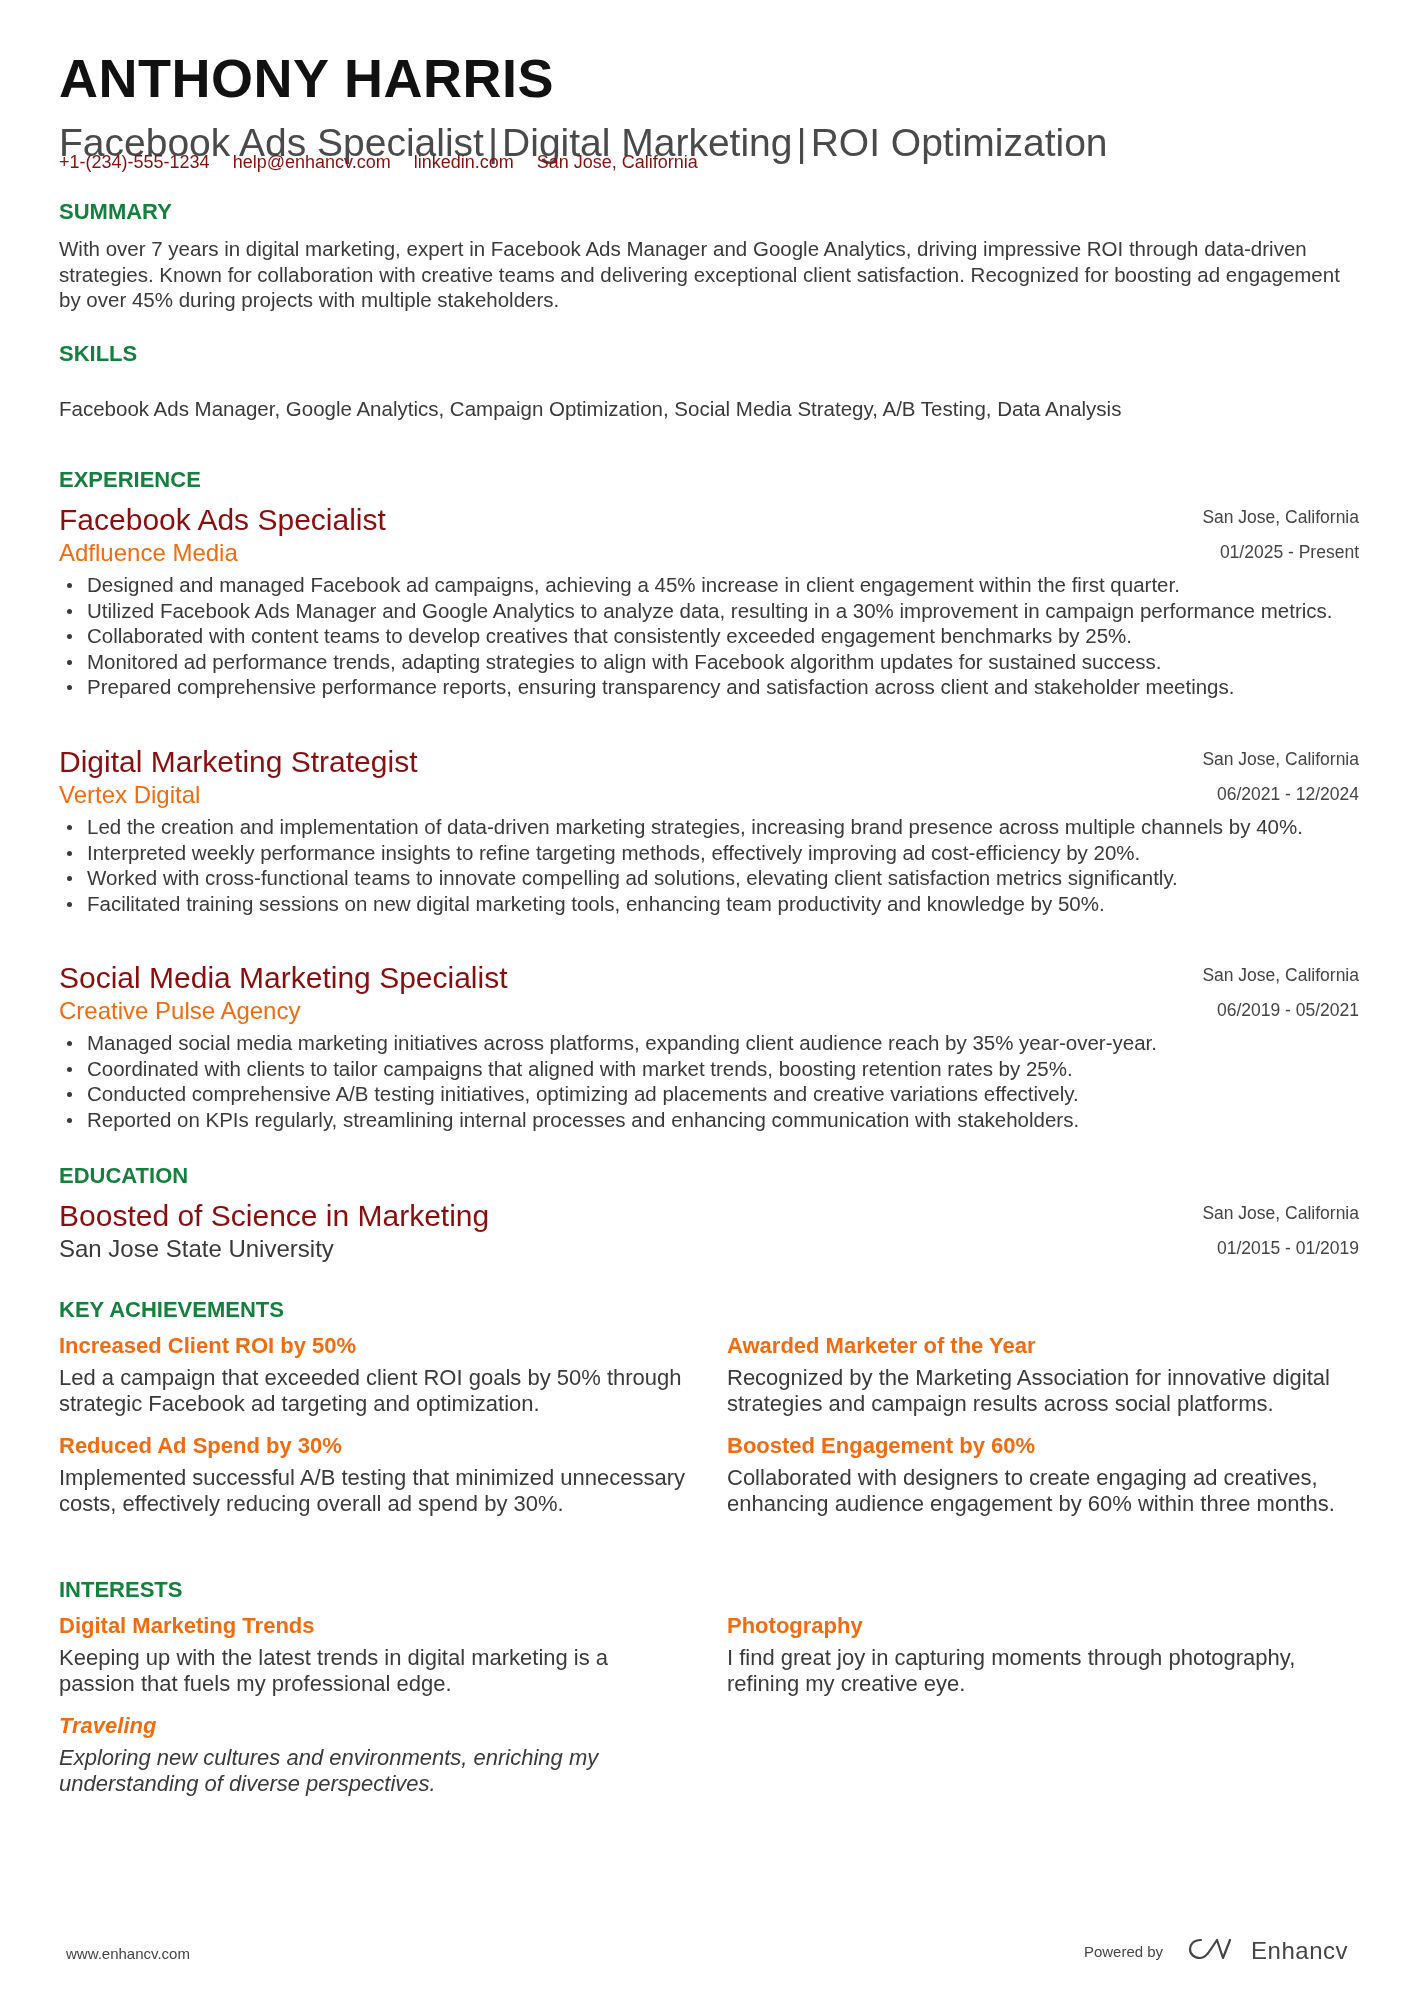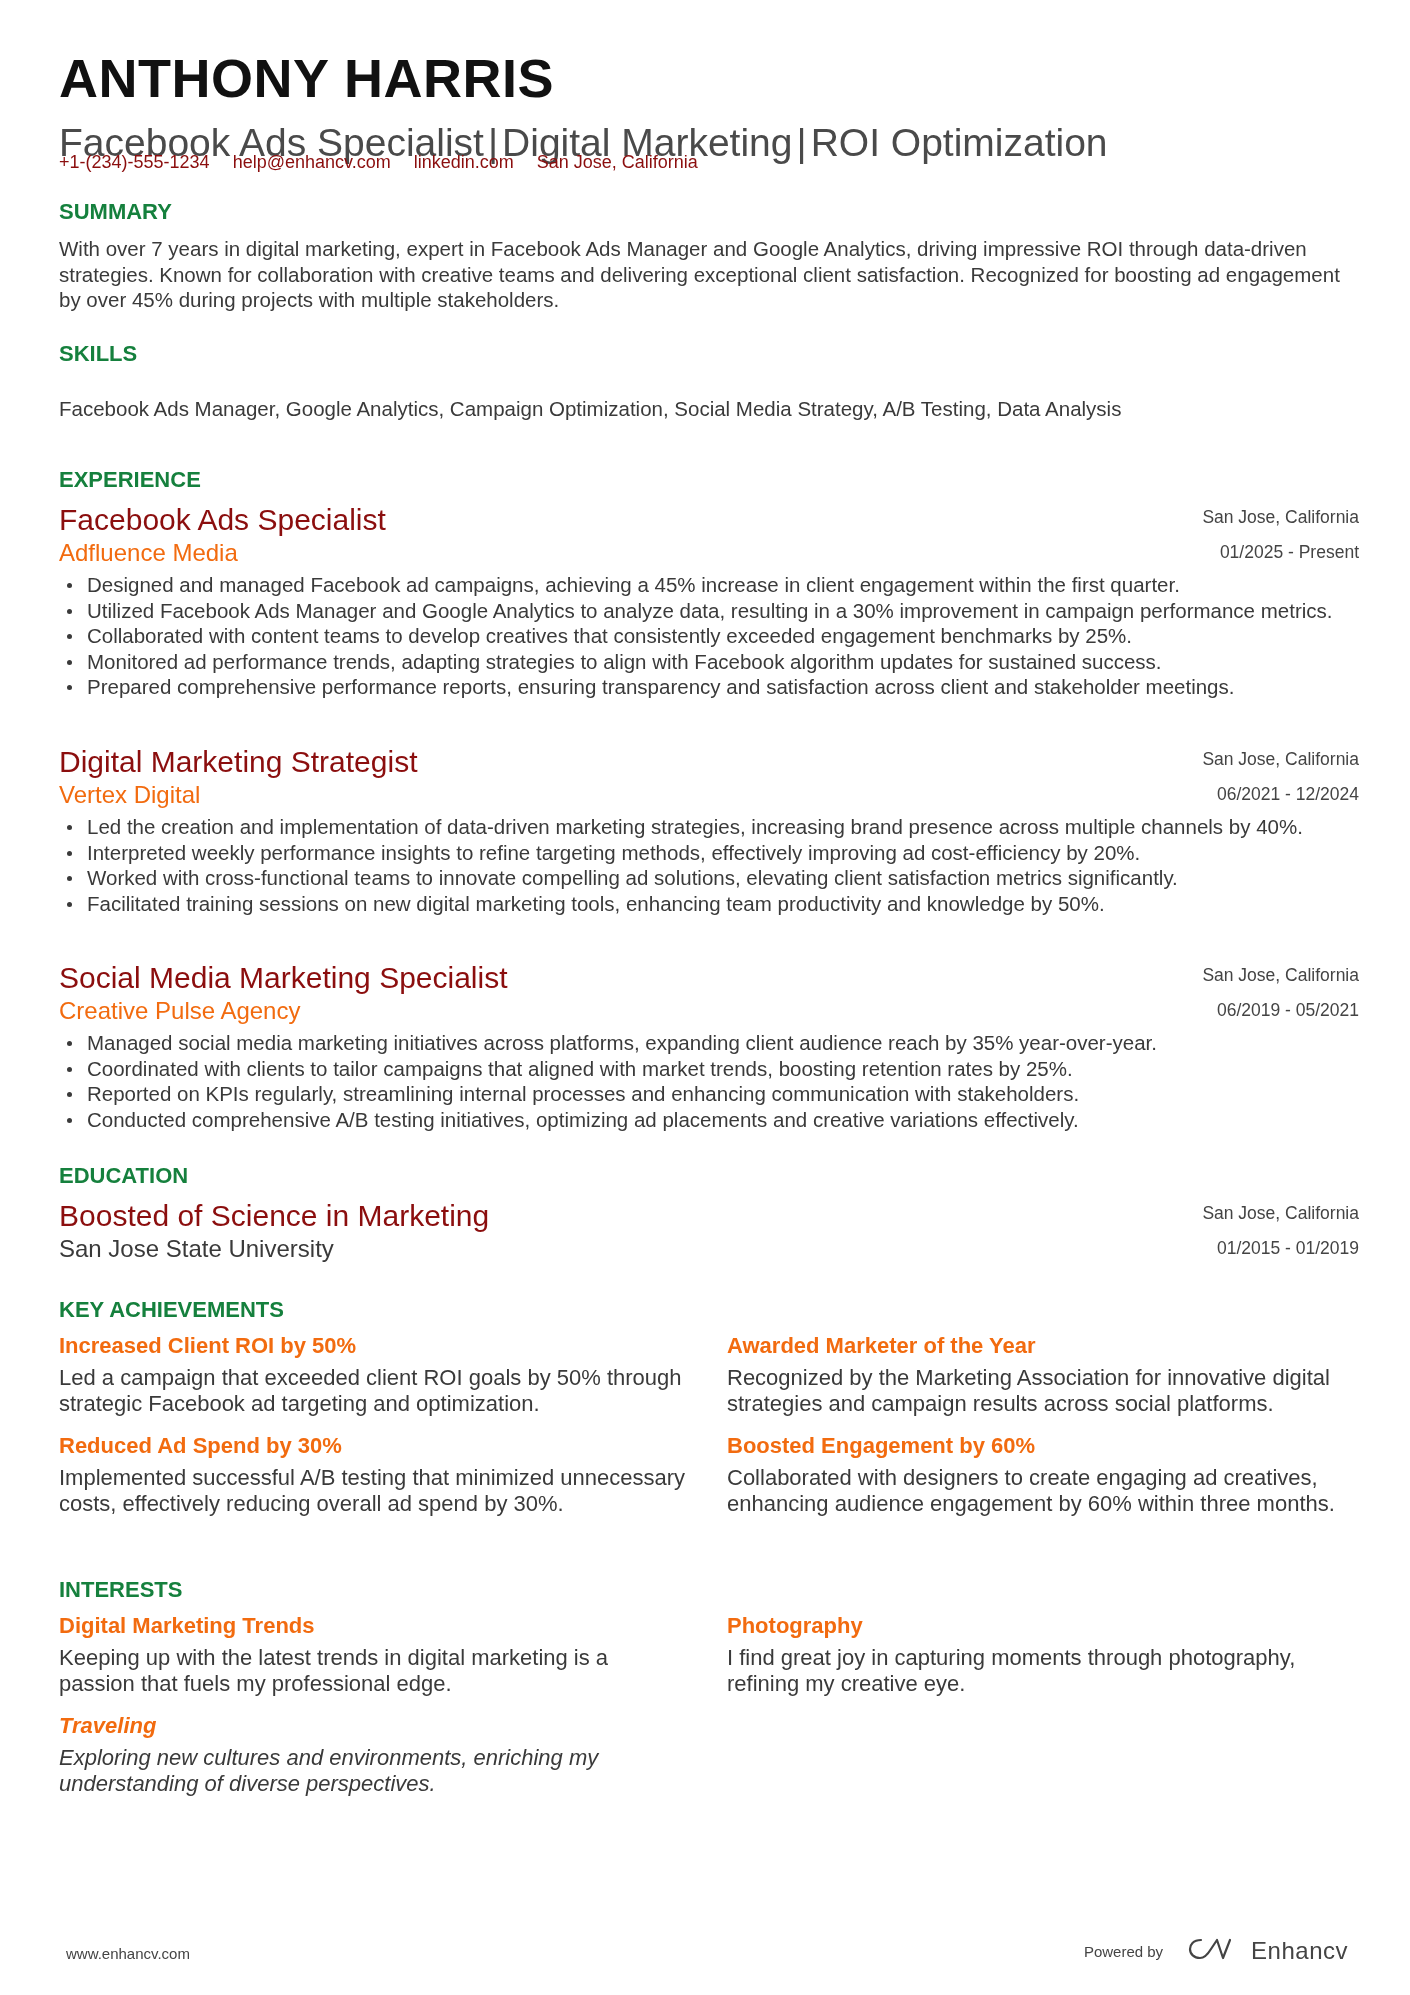--- a/index.html
+++ b/index.html
@@ -126,22 +126,22 @@
   </div>
 
   <div class="job" style="top:960px;">
     <div class="job-title">Social Media Marketing Specialist</div>
     <div class="company">Creative Pulse Agency</div>
     <div class="meta-loc">San Jose, California</div>
     <div class="meta-date">06/2019 - 05/2021</div>
     <ul class="bullets">
       <li>Managed social media marketing initiatives across platforms, expanding client audience reach by 35% year-over-year.</li>
       <li>Coordinated with clients to tailor campaigns that aligned with market trends, boosting retention rates by 25%.</li>
+      <li>Conducted comprehensive A/B testing initiatives, optimizing ad placements and creative variations effectively.</li>
       <li>Reported on KPIs regularly, streamlining internal processes and enhancing communication with stakeholders.</li>
-      <li>Conducted comprehensive A/B testing initiatives, optimizing ad placements and creative variations effectively.</li>
     </ul>
   </div>
 
   <div class="section-title" style="top:1163px;">EDUCATION</div>
   <div class="job" style="top:1198px;">
     <div class="job-title">Boosted of Science in Marketing</div>
     <div class="edu-school">San Jose State University</div>
     <div class="meta-loc">San Jose, California</div>
     <div class="meta-date">01/2015 - 01/2019</div>
   </div>

